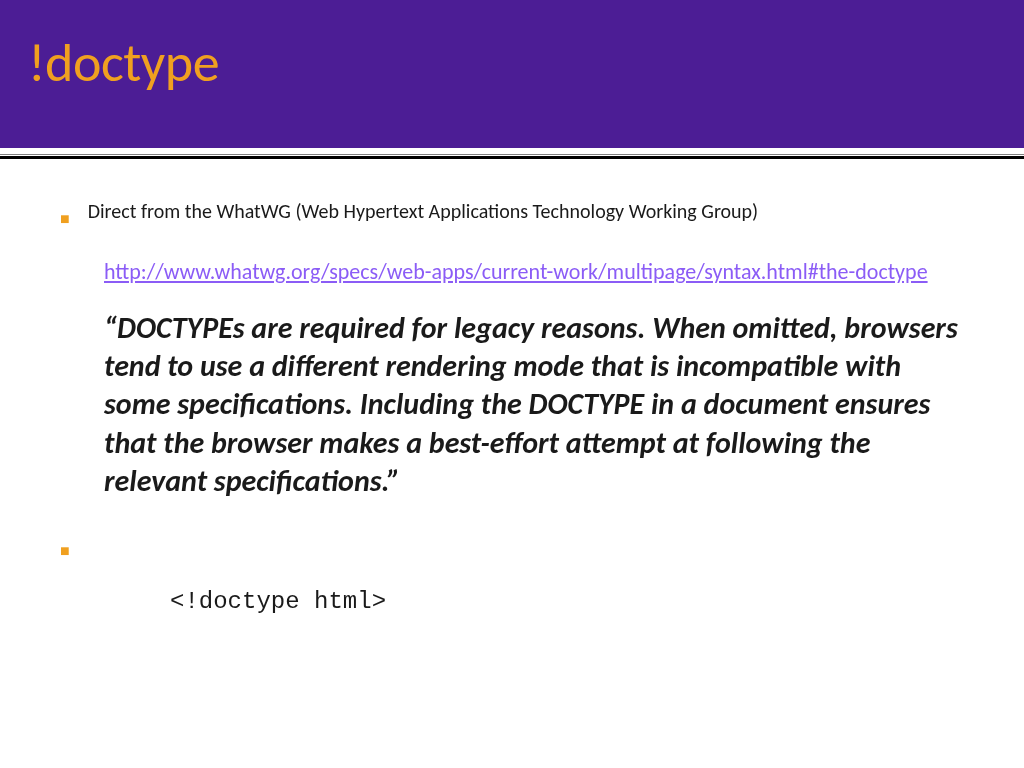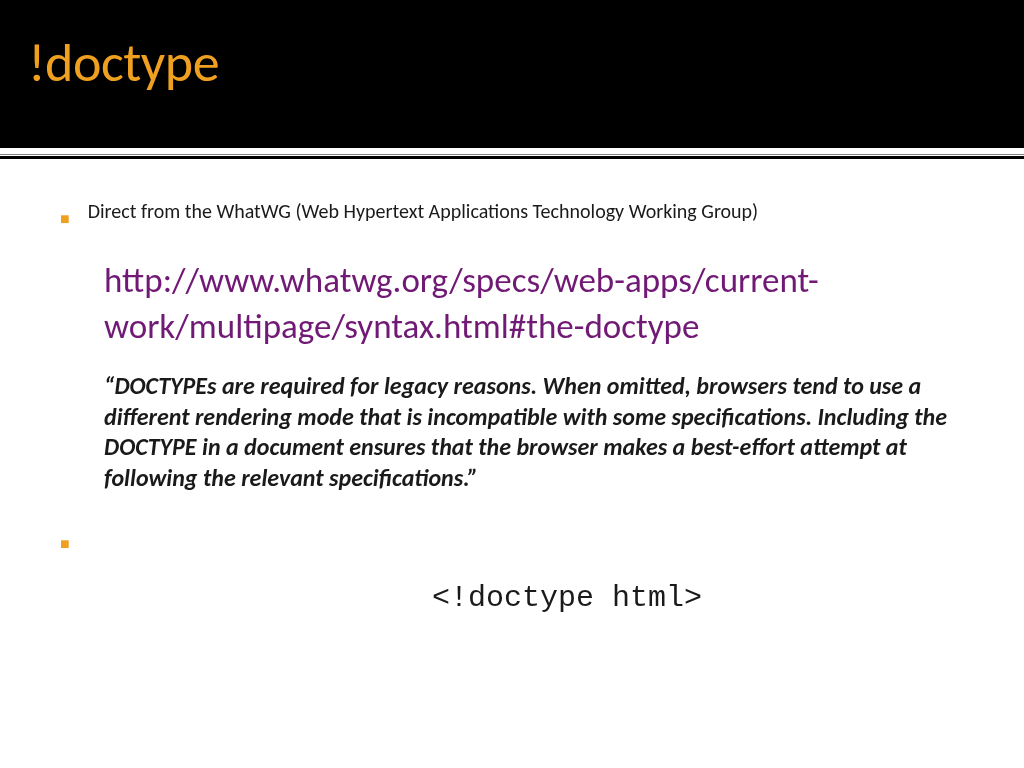--- a/index.html
+++ b/index.html
@@ -4,21 +4,21 @@
 <style>
   * { margin: 0; padding: 0; box-sizing: border-box; }
   body {
     width: 1024px;
     height: 768px;
     background: #ffffff;
     font-family: Calibri, 'Segoe UI', sans-serif;
     overflow: hidden;
   }
   .header {
-    background: #000000;
+    background: #4c1d95;
     height: 148px;
     padding: 30px 28px 0 28px;
     position: relative;
   }
   .title {
     color: #f0a020;
     font-size: 54px;
     font-weight: 400;
     letter-spacing: -0.5px;
   }
@@ -57,41 +57,41 @@
     font-size: 20px;
     line-height: 1.25;
     font-weight: 400;
   }
   .indent-block {
     margin-left: 44px;
     margin-top: 30px;
     margin-bottom: 30px;
   }
   .link {
-    color: #701a75;
-    font-size: 35px;
+    color: #8b5cf6;
+    font-size: 22px;
+    text-decoration: underline;
     line-height: 1.3;
     display: block;
     margin-bottom: 22px;
     cursor: pointer;
   }
   .quote {
     color: #1a1a1a;
-    font-size: 24px;
+    font-size: 30px;
     font-style: italic;
     font-weight: bold;
     line-height: 1.28;
   }
   .code-block {
     margin-left: 110px;
     margin-top: 28px;
     font-family: 'Courier New', monospace;
-    font-size: 30px;
+    font-size: 24px;
     color: #1a1a1a;
-    text-align: center;
   }
 </style>
 </head>
 <body>
 
 <div class="header">
   <div class="title">!doctype</div>
 </div>
 <div class="divider"></div>
 

